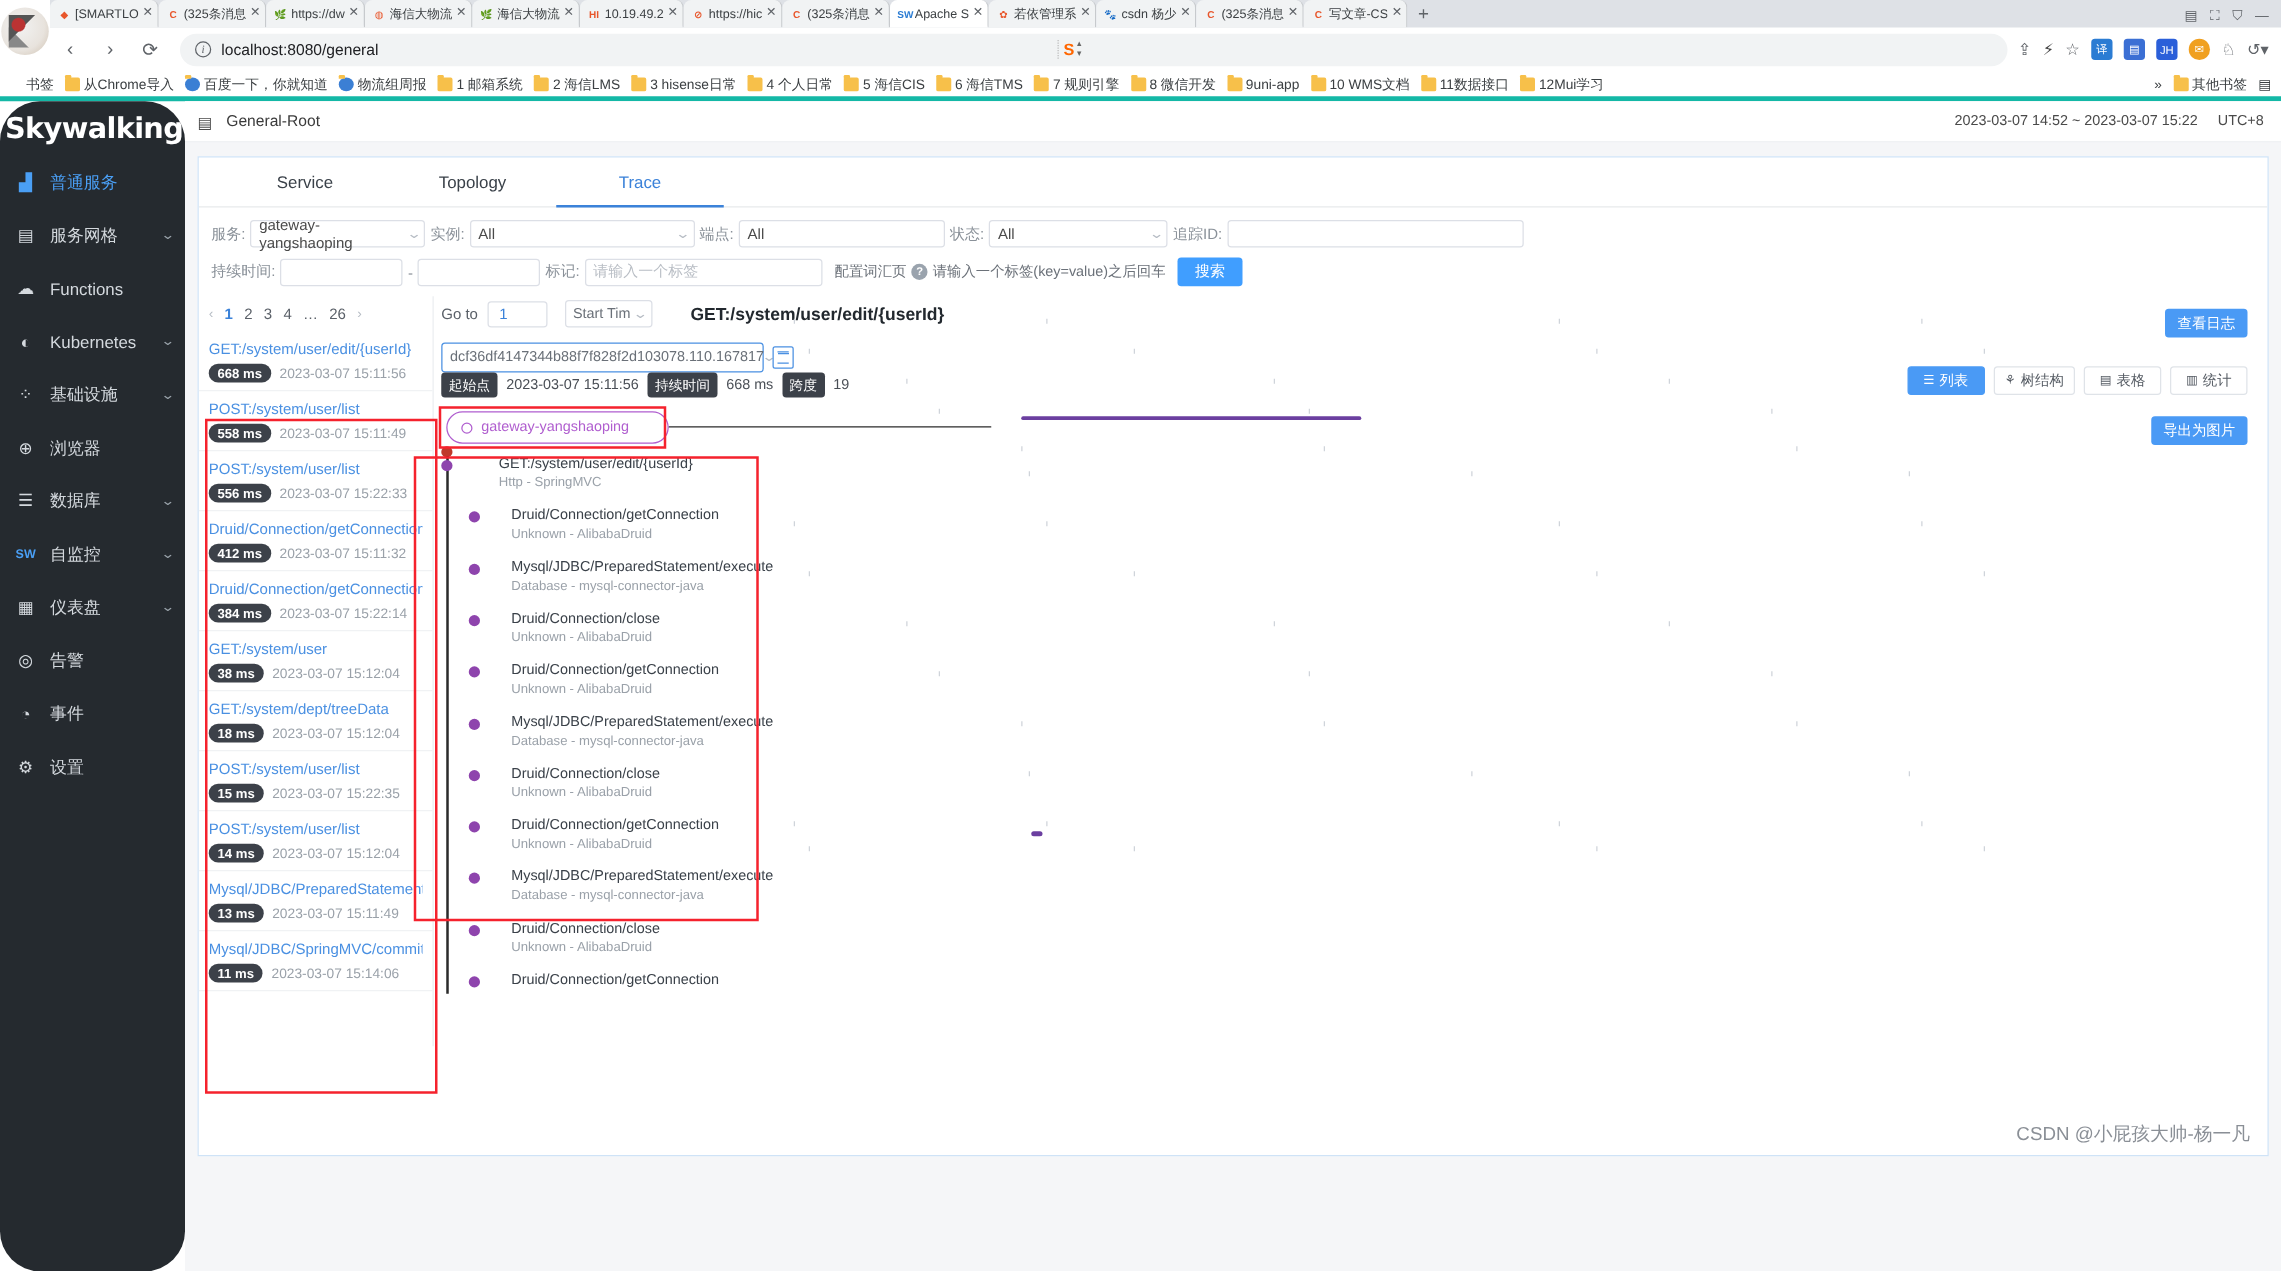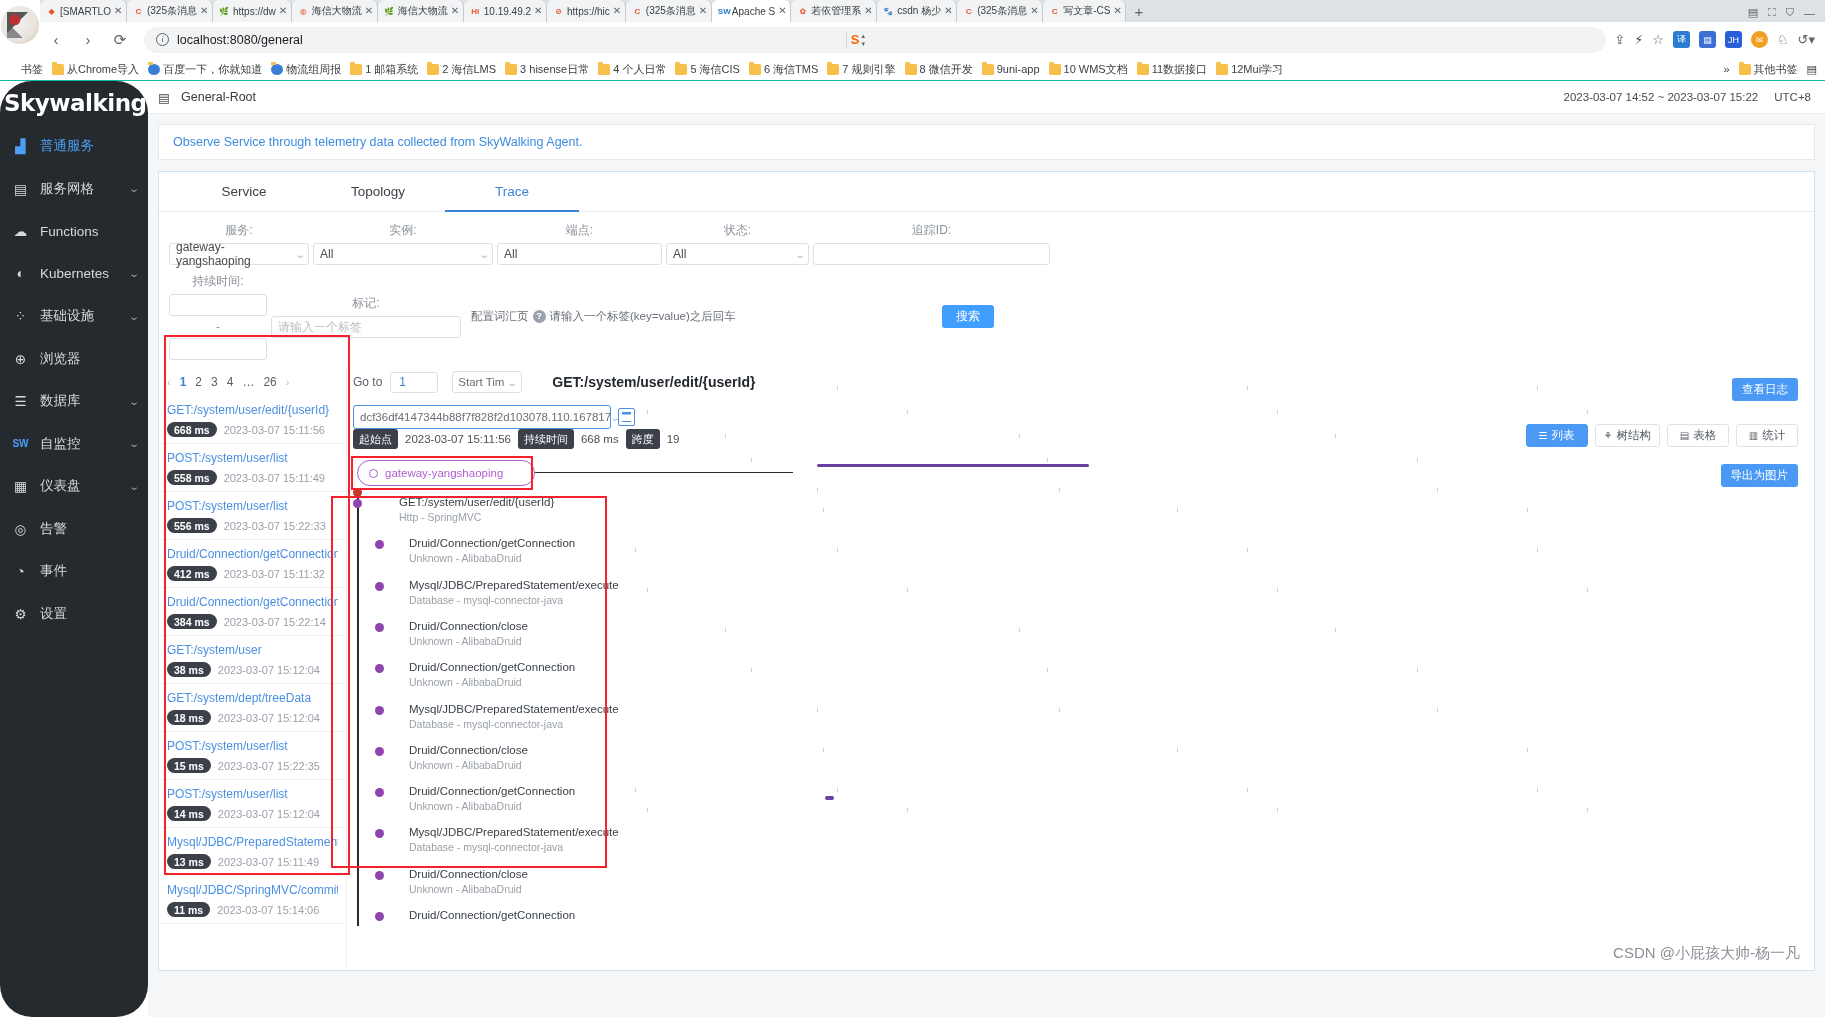--- a/index.html
+++ b/index.html
@@ -85,21 +85,21 @@
     border-left: 1px dotted #bbb; padding-left: 4px;
   }
   .omnibox .sogou .sgcaret { font-size: 7px; color: #666; line-height: 1; }
   .tb-icons { display: flex; align-items: center; gap: 9px; color: #5f6368; font-size: 13px; }
   .tb-icons .sq { width: 17px; height: 17px; border-radius: 3px; display:flex;
     align-items:center; justify-content:center; font-size:9px; color:#fff; }
 
   .bookmarks {
     height: 23px; background: #fff; display: flex; align-items: center;
     padding: 0 8px 0 6px; gap: 9px; font-size: 11px; color: #3c4043;
-    border-bottom: 1px solid #14b8a6; white-space: nowrap; overflow: hidden;
+    border-bottom: 4px solid #14b8a6; white-space: nowrap; overflow: hidden;
   }
   .bm { display: flex; align-items: center; gap: 3px; flex: 0 0 auto; }
   .bm .bmico {
     width: 12px; height: 11px; background: #f7c04a; border-radius: 1.5px;
     position: relative; flex: 0 0 12px;
   }
   .bm .bmico::before {
     content:""; position:absolute; top:-2px; left:0; width:5px; height:3px;
     background:#f7c04a; border-radius:1px 1px 0 0;
   }
@@ -161,21 +161,21 @@
     width: 134px; text-align: center; line-height: 39px; position: relative; cursor: pointer;
   }
   .tab-item.active { color: #3b82d9; }
   .tab-item.active::after {
     content:""; position:absolute; left:0; right:0; bottom:-1px; height:2px; background:#3b82d9;
   }
 
   
   .filters { padding: 10px 10px 0 10px; }
   .frow { display: flex; align-items: center; gap: 0; margin-bottom: 8px; }
-  .fgrp { display: flex; align-items: center; gap: 4px; flex-direction: column; }
+  .fgrp { display: flex; align-items: center; gap: 4px; }
   .flabel { font-size: 12px; color: #8a9199; white-space: nowrap; }
   .fctl {
     height: 22px; border: 1px solid #dcdfe6; border-radius: 3px;
     background: #fff; display: flex; align-items: center;
     padding: 0 6px; font-size: 12px; color: #4a4a4a; position: relative;
   }
   .fctl .caret { margin-left: auto; padding-left: 8px; color: #b6bcc4; font-size: 10px; transform: scaleX(1.5);}
   .fctl .ph { color: #b9bec5; }
   .btn-search {
     background: #409eff; color: #fff; font-size: 12px; border-radius: 3px;
@@ -558,21 +558,20 @@
 
       <div class="topbar">
         <span class="menu-ico">▤</span>
         <span class="tb-title">General-Root</span>
         <span class="tb-right">
           <span>2023-03-07 14:52 ~ 2023-03-07 15:22</span>
           <span>UTC+8</span>
         </span>
       </div>
 
-      <div class="banner">Observe Service through telemetry data collected from SkyWalking Agent.</div>
 
       <div class="panel">
 
         <div class="tabs" id="tabs2-host">
             <div class="tab-item">Service</div>
             <div class="tab-item">Topology</div>
             <div class="tab-item active">Trace</div>
           </div>
 
         <div class="filters">

